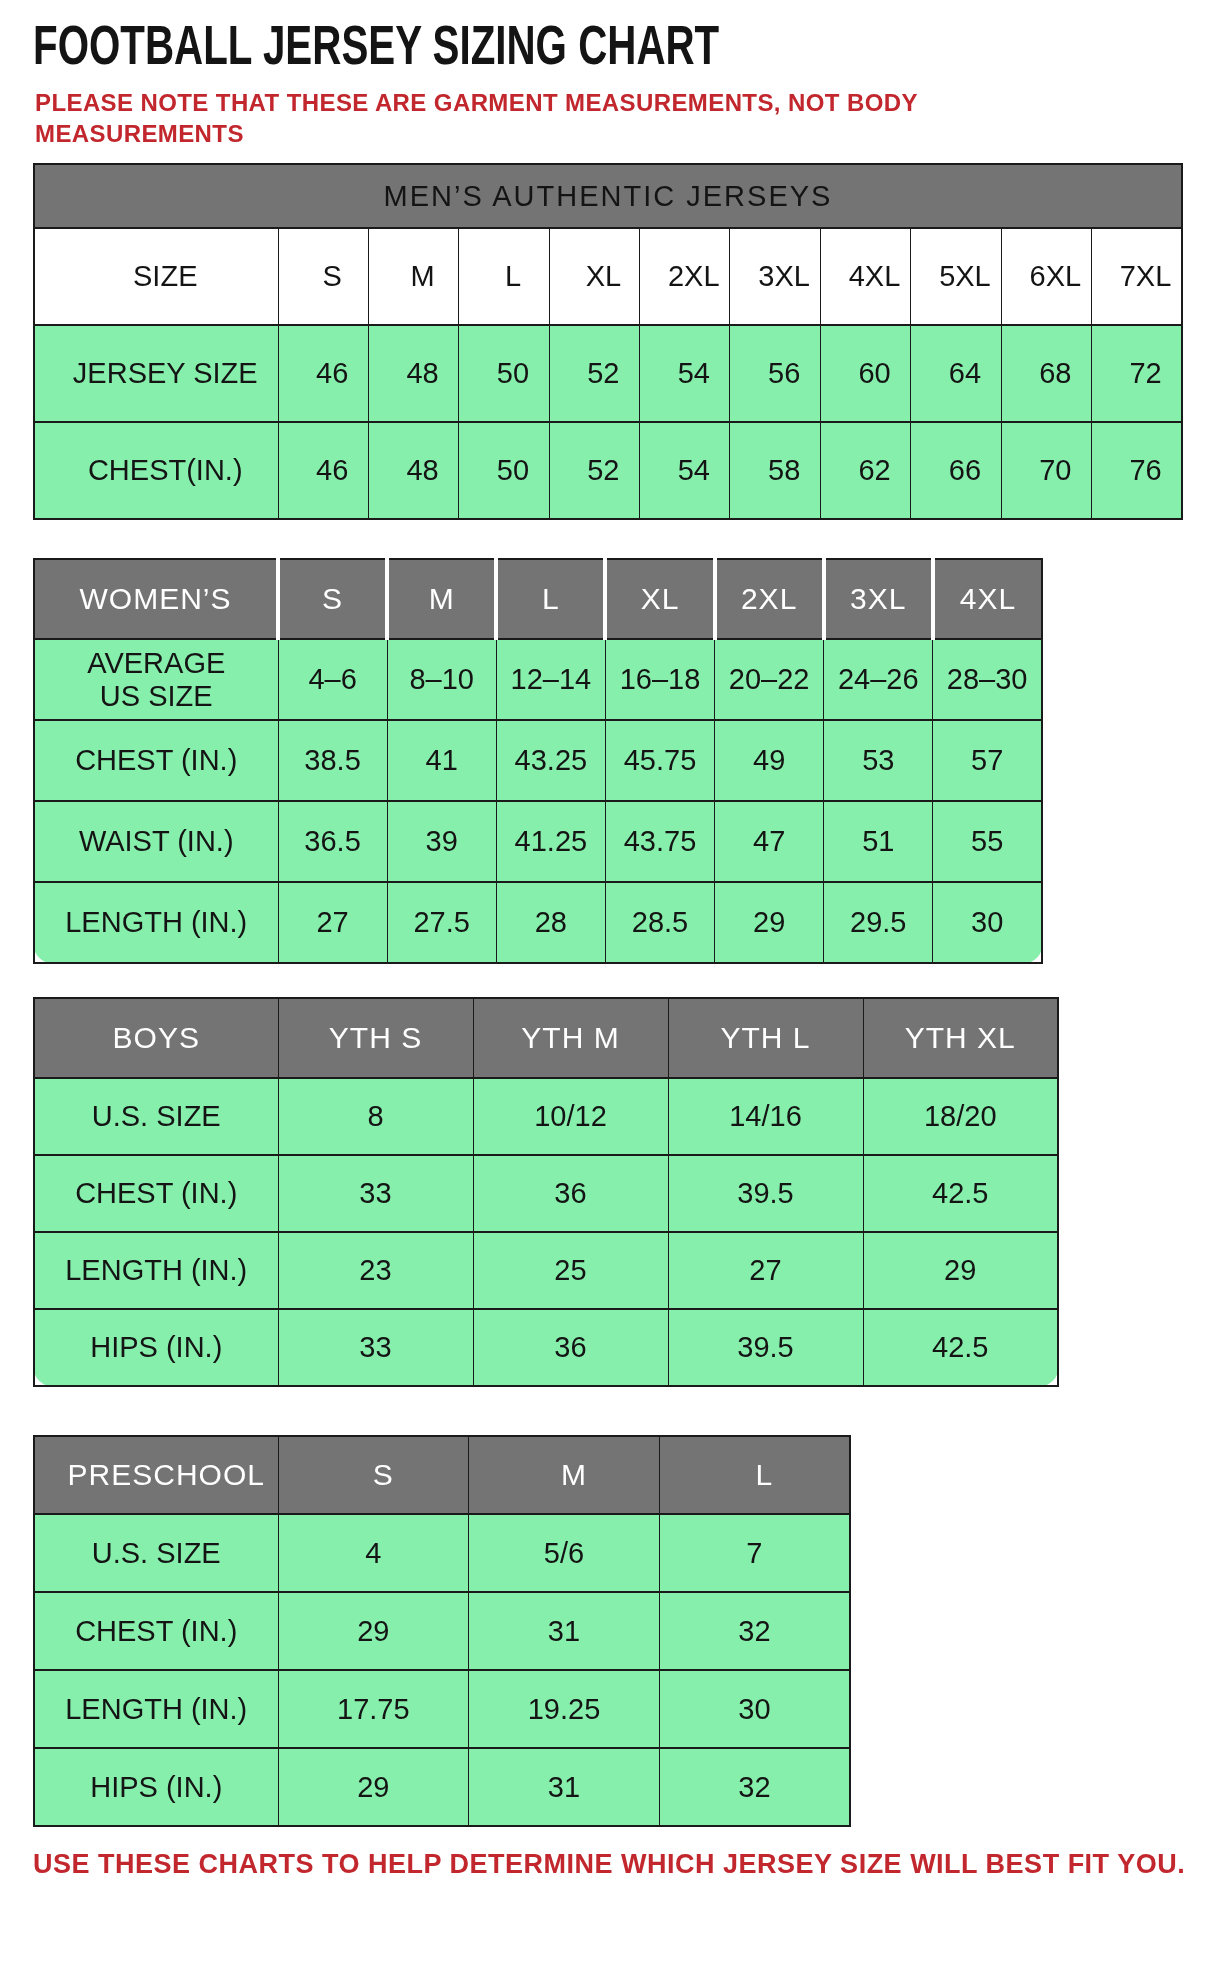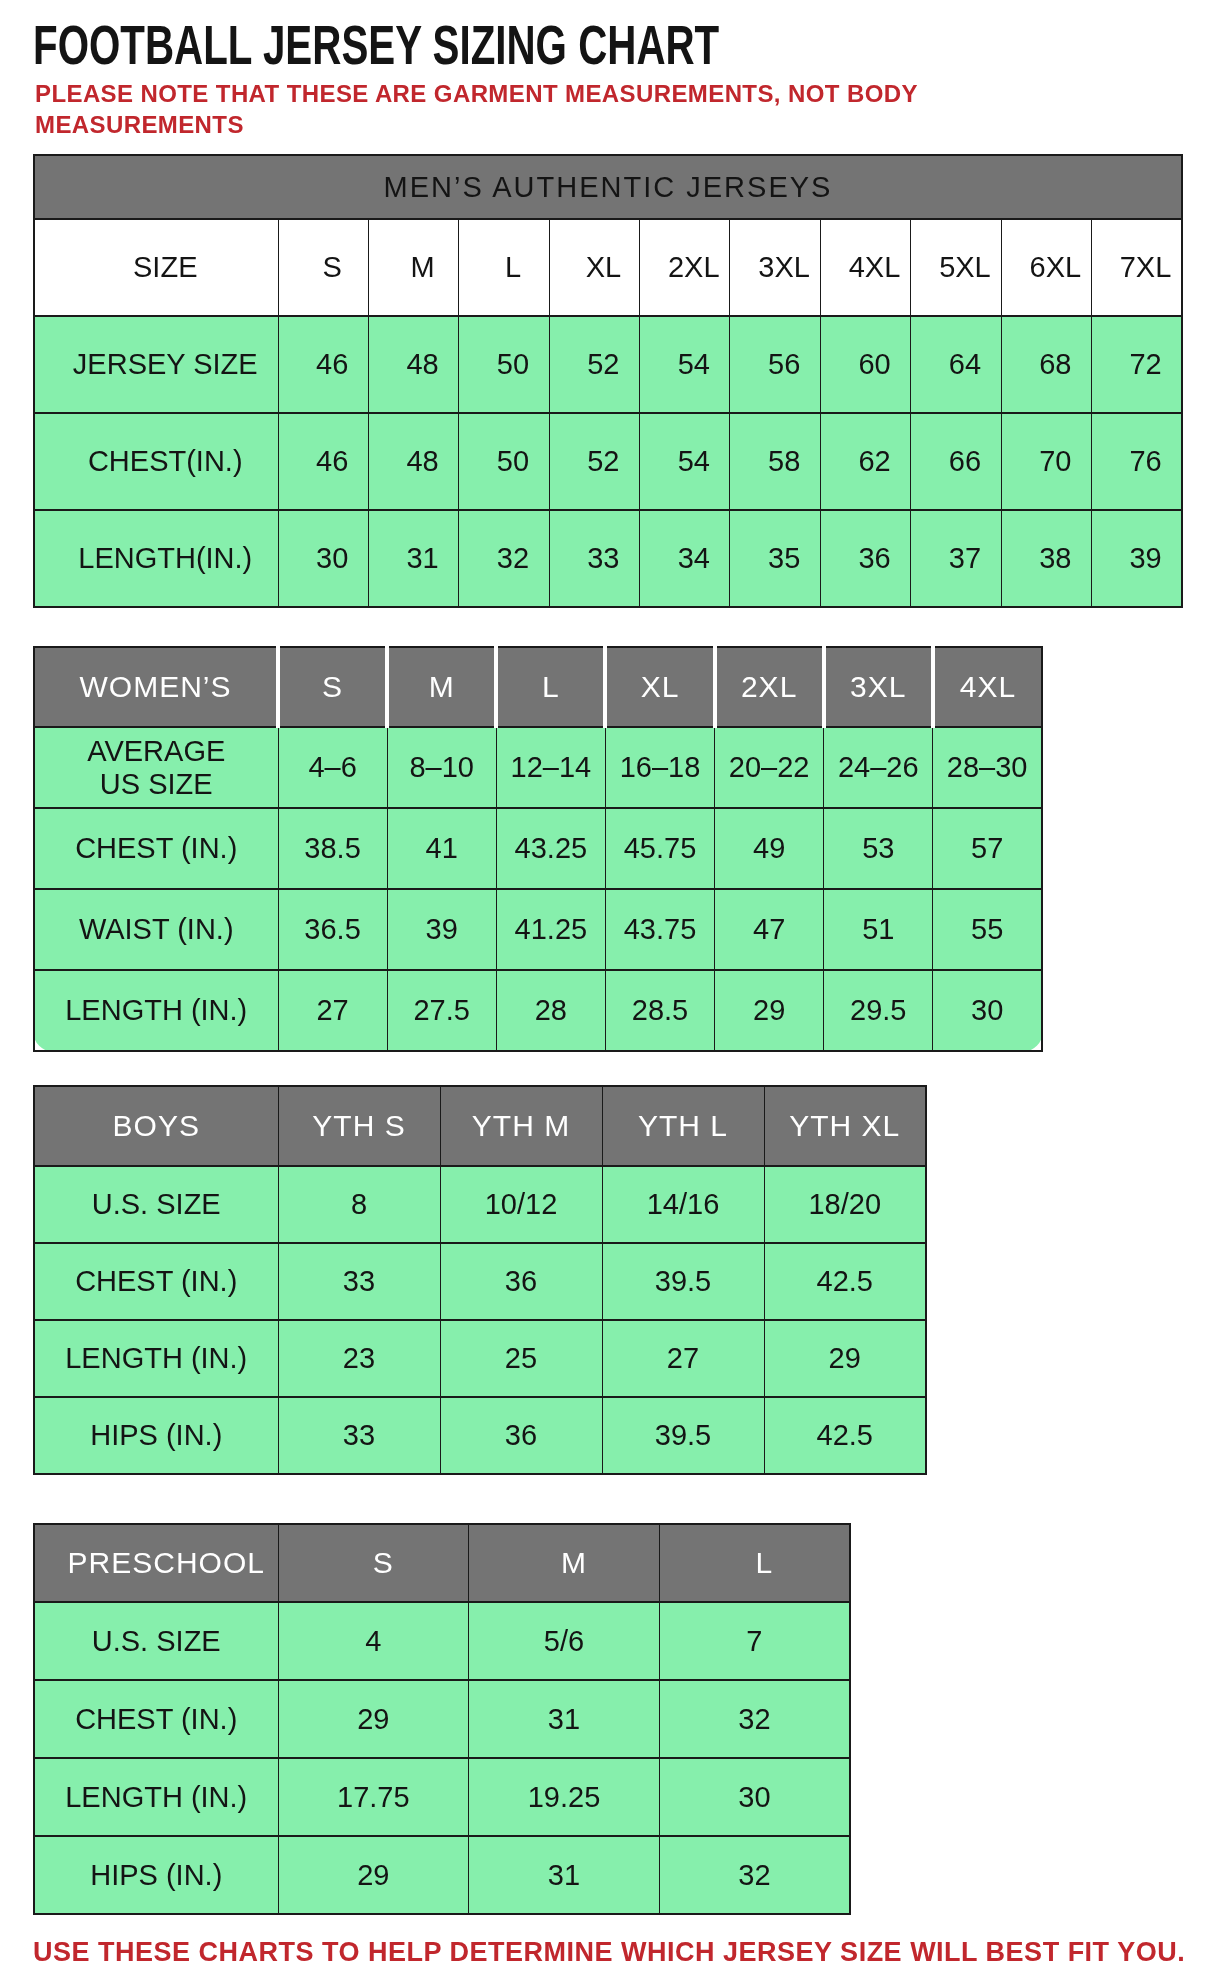--- a/index.html
+++ b/index.html
@@ -15,34 +15,34 @@
     font-family:"Liberation Sans",sans-serif;
   }
   .page{padding:18px 0 0 33px;}
   .title{
     margin:0;
     font-size:56px;font-weight:bold;line-height:0.98;
     letter-spacing:0px;white-space:nowrap;
     transform:scaleX(0.72);transform-origin:left top;
   }
   .note{
-    margin:6px 0 0 2px;
+    margin:15px 0 0 2px;
     max-width:910px;
     color:var(--red);
     font-weight:bold;font-size:24px;line-height:1.28;letter-spacing:0.4px;
   }
   .tbl{
     border-collapse:collapse;table-layout:fixed;
     background:#86efac;
     border:2px solid var(--line);
   }
   .tbl col.col-label{width:244px;}
   .t-mens{width:1150px;margin-top:14px;border-top:0;}
   .t-womens{width:1010px;margin-top:38px;border-radius:21px;}
-  .t-boys{width:894px;margin-top:33px;}
+  .t-boys{width:1026px;margin-top:33px;border-radius:21px;}
   .t-preschool{width:818px;margin-top:48px;}
   .tbl td,.tbl th{
     border:1px solid var(--line);
     border-top-width:2px;border-bottom-width:2px;
     text-align:center;vertical-align:middle;
     font-size:29px;font-weight:400;padding:0;
     color:var(--ink);
   }
   .lbl{white-space:pre-line;font-size:28px;}
   .banner{
@@ -128,33 +128,20 @@
             <td>48</td>
             <td>50</td>
             <td>52</td>
             <td>54</td>
             <td>58</td>
             <td>62</td>
             <td>66</td>
             <td>70</td>
             <td>76</td>
           </tr>
-          <tr>
-            <td class="lbl">LENGTH(IN.)</td>
-            <td>30</td>
-            <td>31</td>
-            <td>32</td>
-            <td>33</td>
-            <td>34</td>
-            <td>35</td>
-            <td>36</td>
-            <td>37</td>
-            <td>38</td>
-            <td>39</td>
-          </tr>
         </tbody>
       </table>
       <table class="tbl t-womens">
         <colgroup>
           <col class="col-label">
           <col>
           <col>
           <col>
           <col>
           <col>

